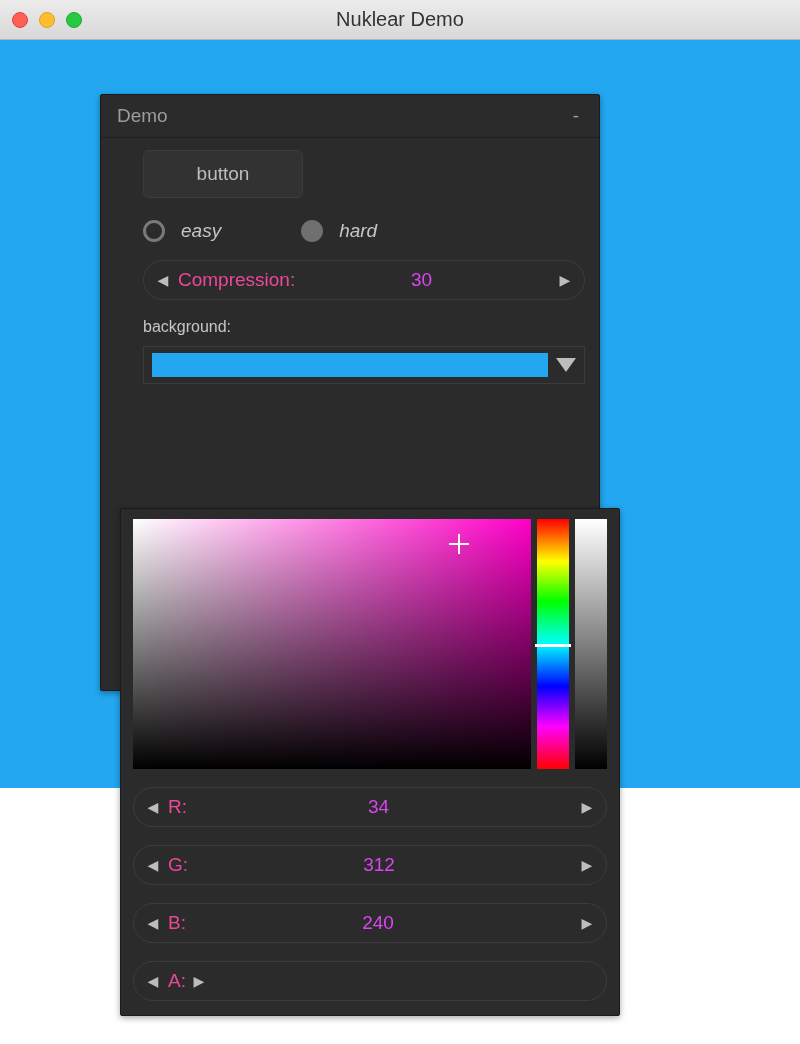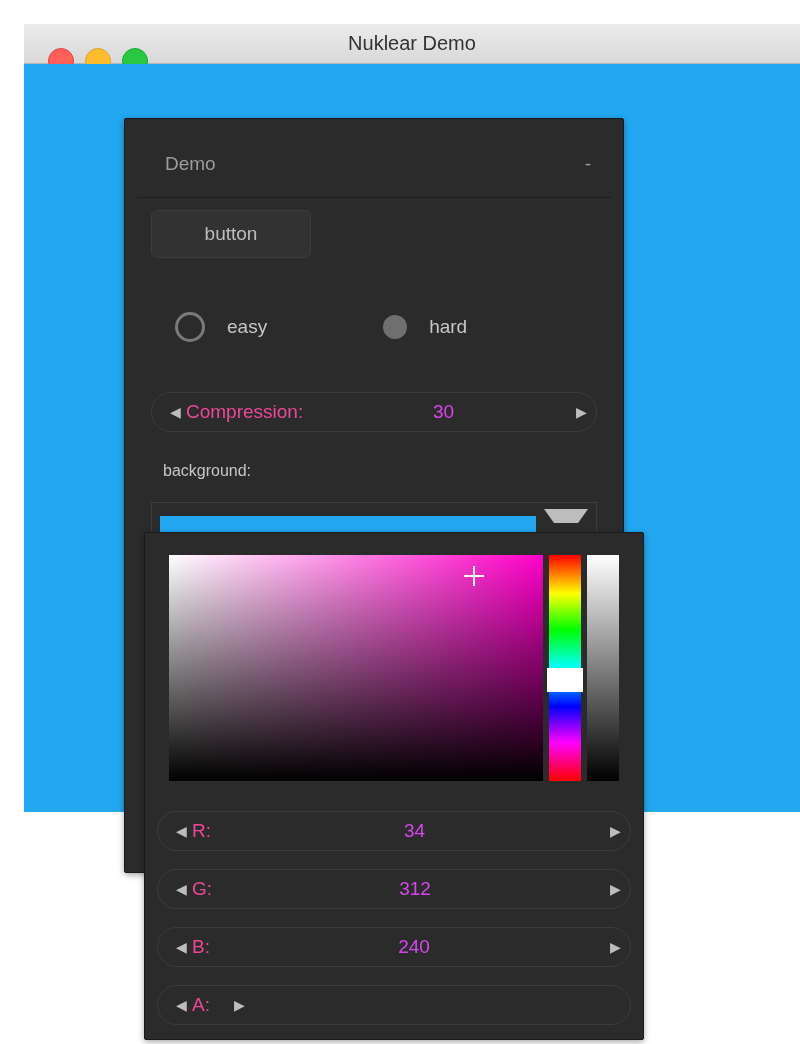--- a/index.html
+++ b/index.html
@@ -1,15 +1,15 @@
 <!DOCTYPE html>
 <html><head>
 <meta charset="utf-8">
 <style>
-  * { box-sizing: border-box; margin: 0; padding: 12px; }
+  * { box-sizing: border-box; margin: 0; padding: 0; }
   html, body { width: 800px; height: 1044px; overflow: hidden; }
   body {
     font-family: -apple-system, "Helvetica Neue", Arial, sans-serif;
     background: #fff;
   }
 
   
   .titlebar {
     height: 40px;
     background: linear-gradient(#ececec, #d8d8d8);
@@ -65,21 +65,21 @@
     color: #9c9c9c;
     font-size: 19px;
     border-bottom: 1px solid #1f1f1f;
   }
   .nk-minimize {
     color: #9c9c9c;
     font-size: 19px;
     padding: 0 4px;
     cursor: pointer;
   }
-  .nk-panel-body { padding: 12px 14px 16px 14px; }
+  .nk-panel-body { padding: 12px 14px 16px 14px; margin-left: 28px; }
 
   .nk-button {
     display: inline-block;
     min-width: 160px;
     padding: 12px 20px;
     text-align: center;
     color: #bdbdbd;
     background: #323232;
     border: 1px solid #3c3c3c;
     border-radius: 6px;
@@ -87,23 +87,24 @@
   }
 
   .radio-row {
     display: flex;
     gap: 80px;
     margin-top: 22px;
   }
   .radio {
     display: flex;
     align-items: center;
-    gap: 10px;
+    gap: 16px;
     color: #c6c6c6;
     font-size: 19px;
+    font-style: italic;
   }
   .radio .ring {
     width: 22px; height: 22px; border-radius: 50%;
     border: 3px solid #7a7a7a;
   }
   .radio .dot {
     width: 22px; height: 22px; border-radius: 50%;
     background: #6f6f6f;
   }
 

